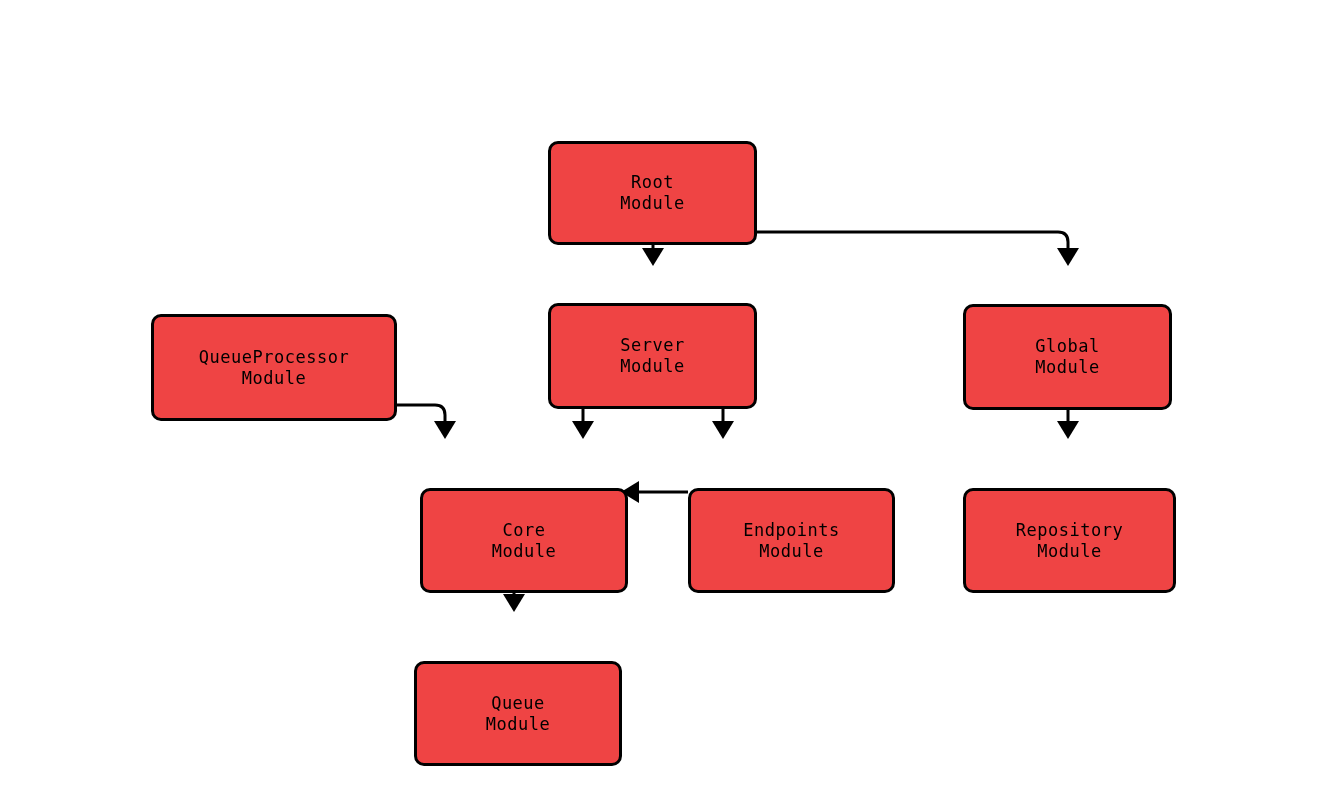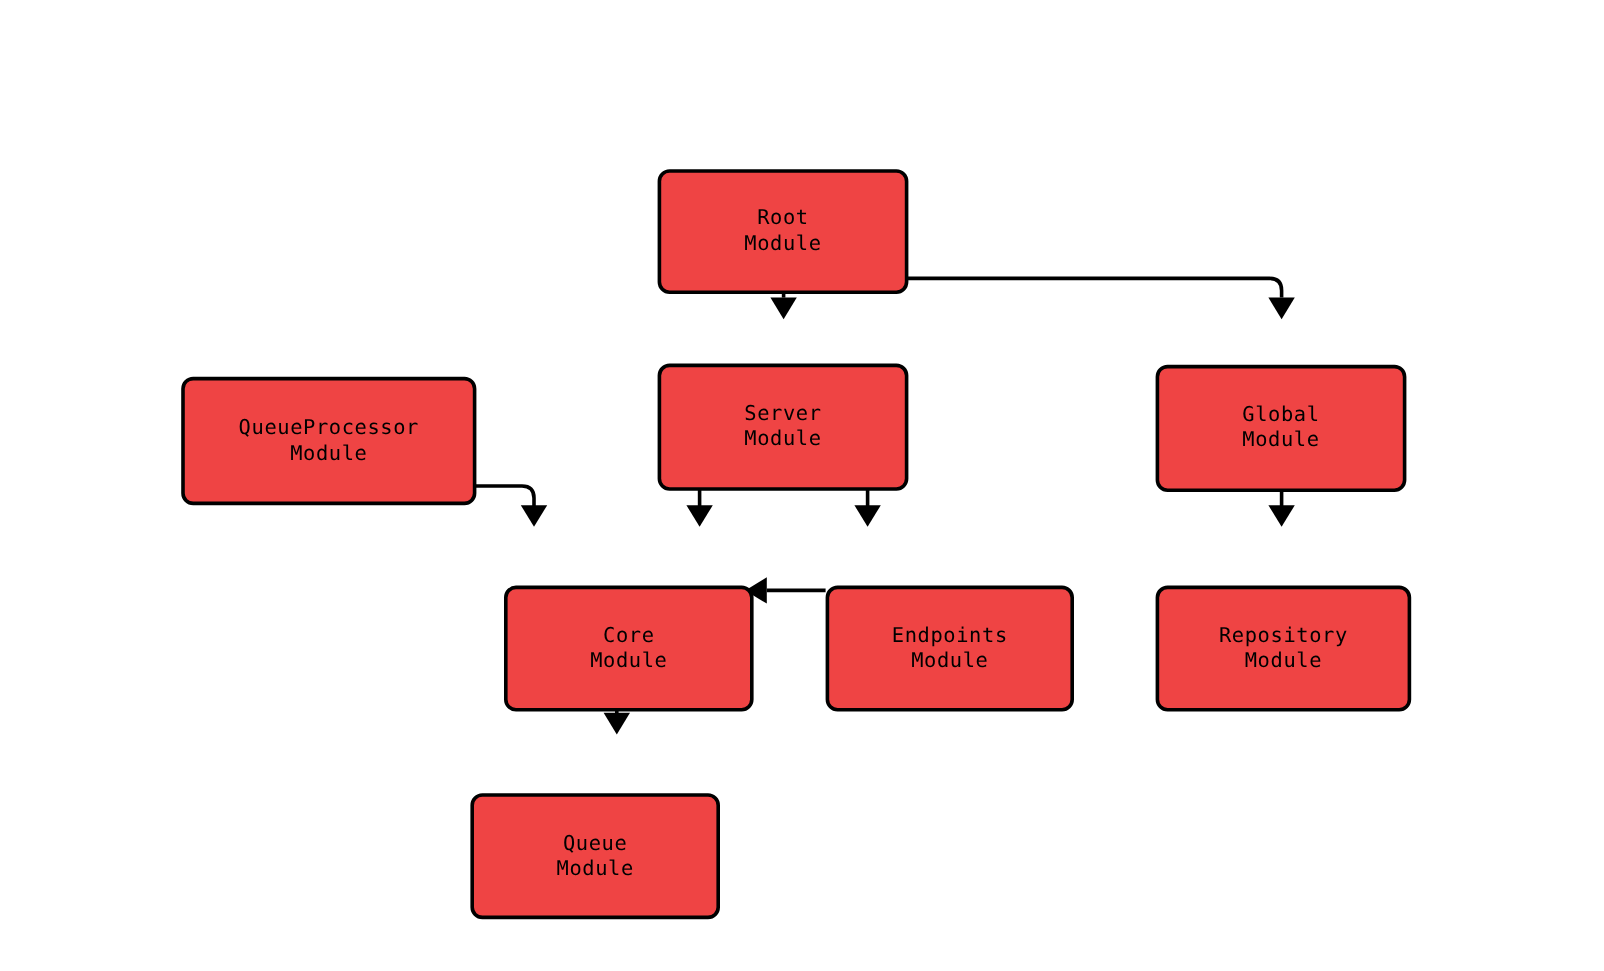--- a/index.html
+++ b/index.html
@@ -50,21 +50,21 @@
     letter-spacing: 0.5px;
     margin-top: 48px;
   }
   .n-root        { left: 548px; top: 93px;  width: 209px; height: 104px; }
   .n-queueproc   { left: 151px; top: 266px; width: 246px; height: 107px; }
   .n-server      { left: 548px; top: 255px; width: 209px; height: 106px; }
   .n-global      { left: 963px; top: 256px; width: 209px; height: 106px; }
   .n-core        { left: 420px; top: 440px; width: 208px; height: 105px; }
   .n-endpoints   { left: 688px; top: 440px; width: 207px; height: 105px; }
   .n-repository  { left: 963px; top: 440px; width: 213px; height: 105px; }
-  .n-queue       { left: 392px; top: 613px; width: 208px; height: 105px; }
+  .n-queue       { left: 414px; top: 613px; width: 208px; height: 105px; }
 </style>
 </head>
 <body>
 
 <div class="canvas">
 
   <svg class="edges" viewBox="0 0 1337 809" xmlns="http://www.w3.org/2000/svg">
 
     <g>
       <path d="M653,197 L653,248"></path>

